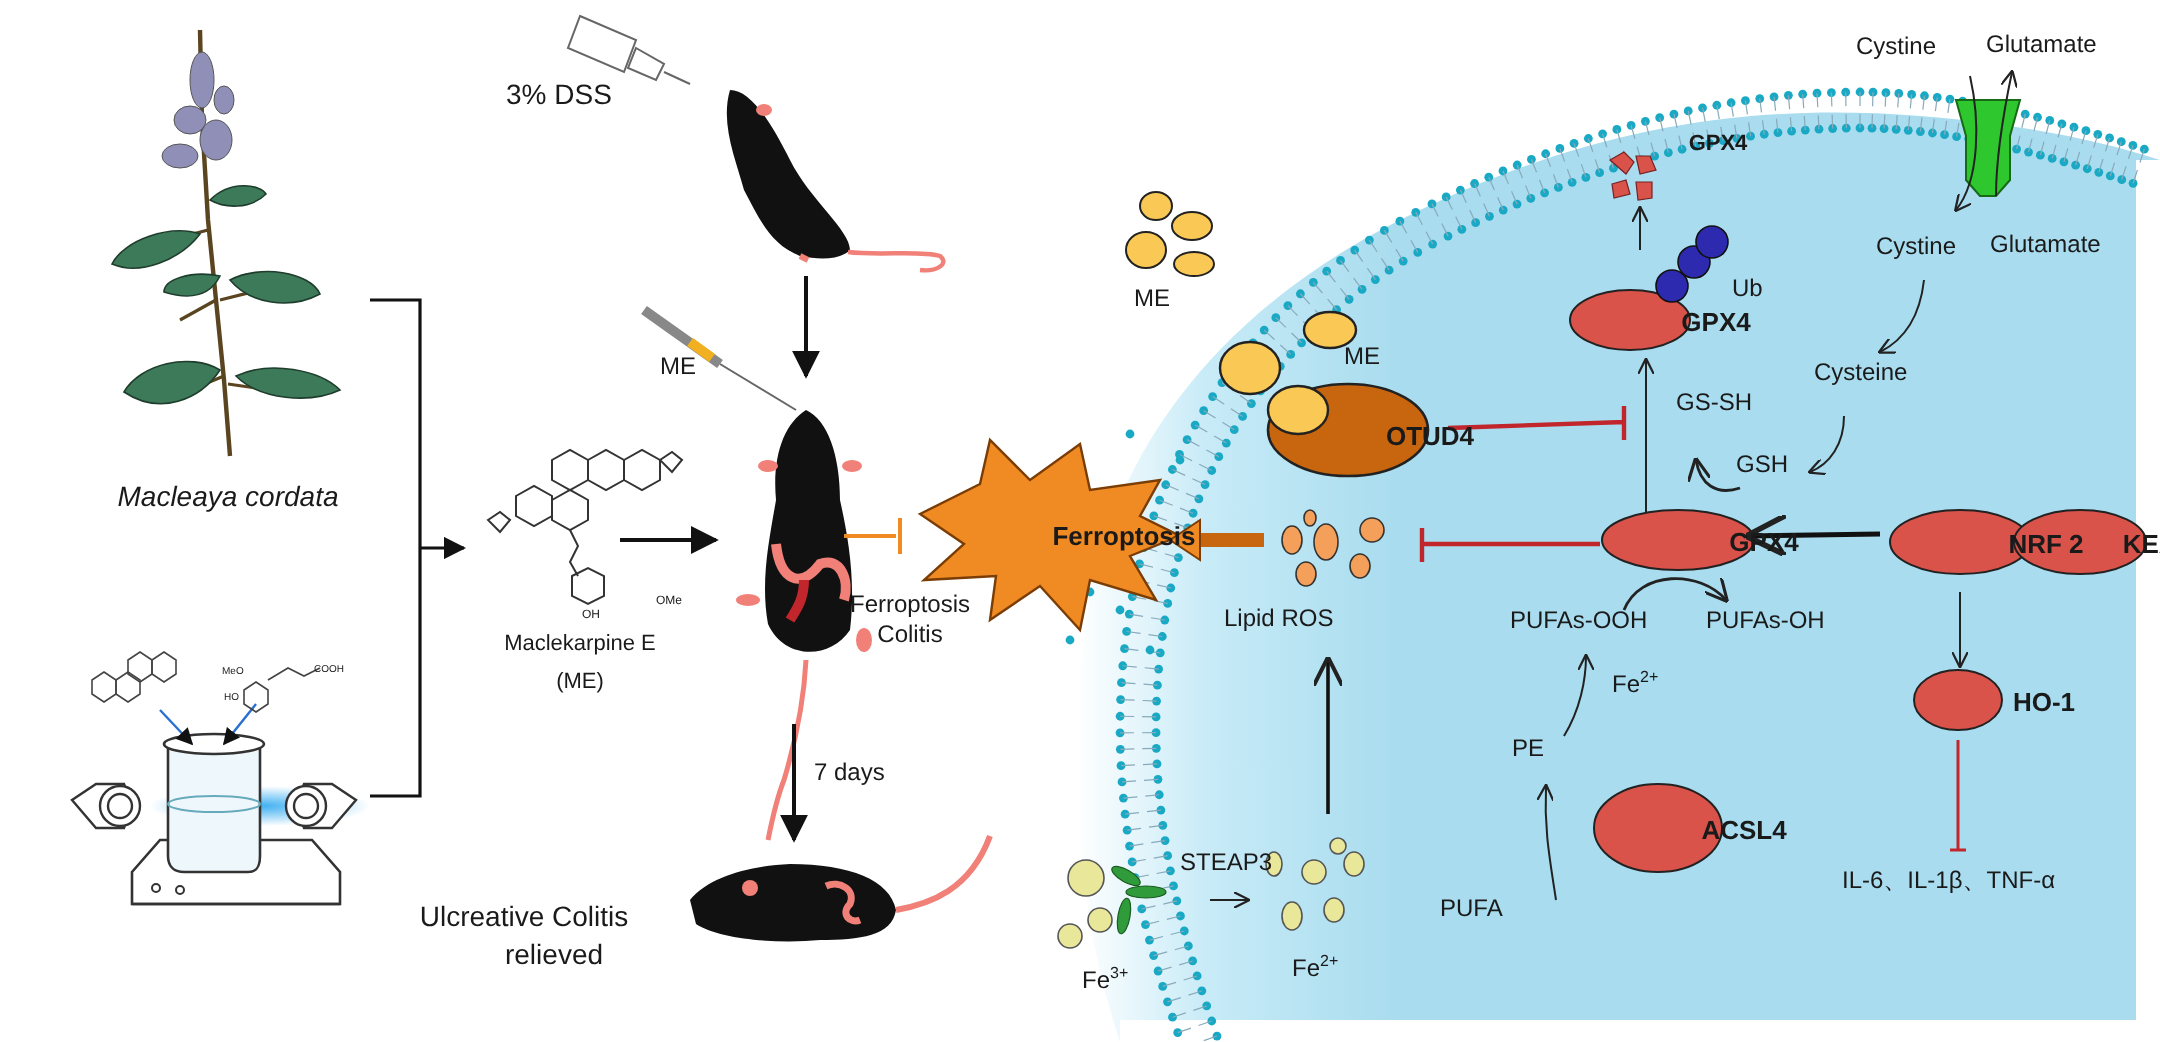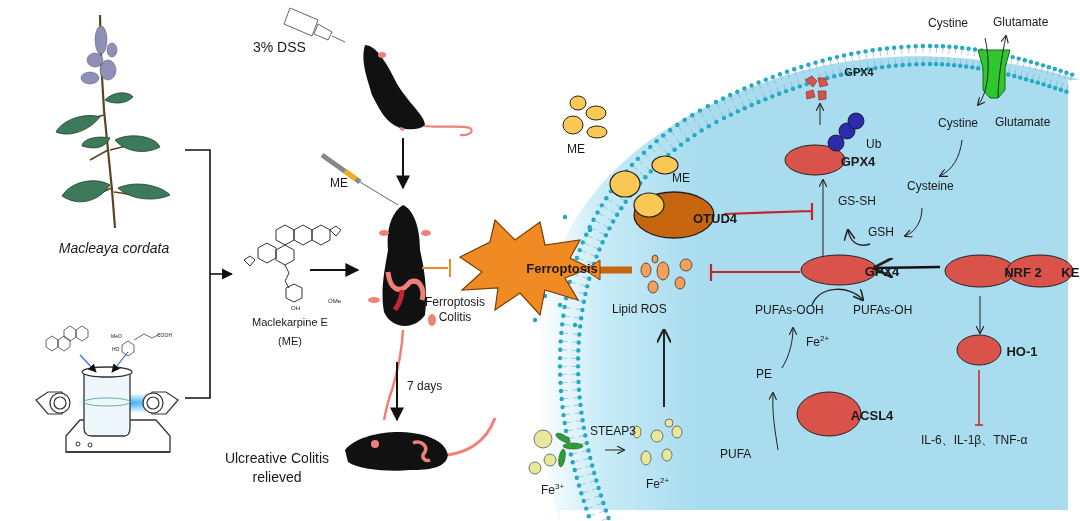--- a/index.html
+++ b/index.html
@@ -607,21 +607,21 @@
 <span class="lbl" style="left:291px;top:305px;font-size:6px">OH</span>
 <span class="lbl" style="left:111px;top:334px;font-size:5px">MeO</span>
 <span class="lbl" style="left:112px;top:347px;font-size:5px">HO</span>
 <span class="lbl" style="left:157px;top:333px;font-size:5px">COOH</span>
 
 <span class="lbl t14" style="left:253px;top:39px">3% DSS</span>
 <span class="lbl t12" style="left:330px;top:177px">ME</span>
 <span class="lbl t12 c" style="left:455px;top:296px">Ferroptosis</span>
 <span class="lbl t12 c" style="left:455px;top:311px">Colitis</span>
 <span class="lbl t12" style="left:407px;top:380px">7 days</span>
-<span class="lbl t14 c" style="left:277px;top:450px">Ulcreative Colitis</span>
+<span class="lbl t14 c" style="left:262px;top:450px">Ulcreative Colitis</span>
 <span class="lbl t14 c" style="left:277px;top:469px">relieved</span>
 
 <span class="oval-lbl" style="left:519px;top:268px;font-size:13px">Ferroptosis</span>
 <span class="lbl t12" style="left:567px;top:143px">ME</span>
 <span class="lbl t12" style="left:672px;top:172px">ME</span>
 <span class="oval-lbl" style="left:672px;top:218px">OTUD4</span>
 <span class="oval-lbl" style="left:816px;top:72px;font-size:11px">GPX4</span>
 <span class="oval-lbl" style="left:815px;top:161px">GPX4</span>
 <span class="lbl t12" style="left:866px;top:138px">Ub</span>
 <span class="oval-lbl" style="left:839px;top:271px">GPX4</span>

